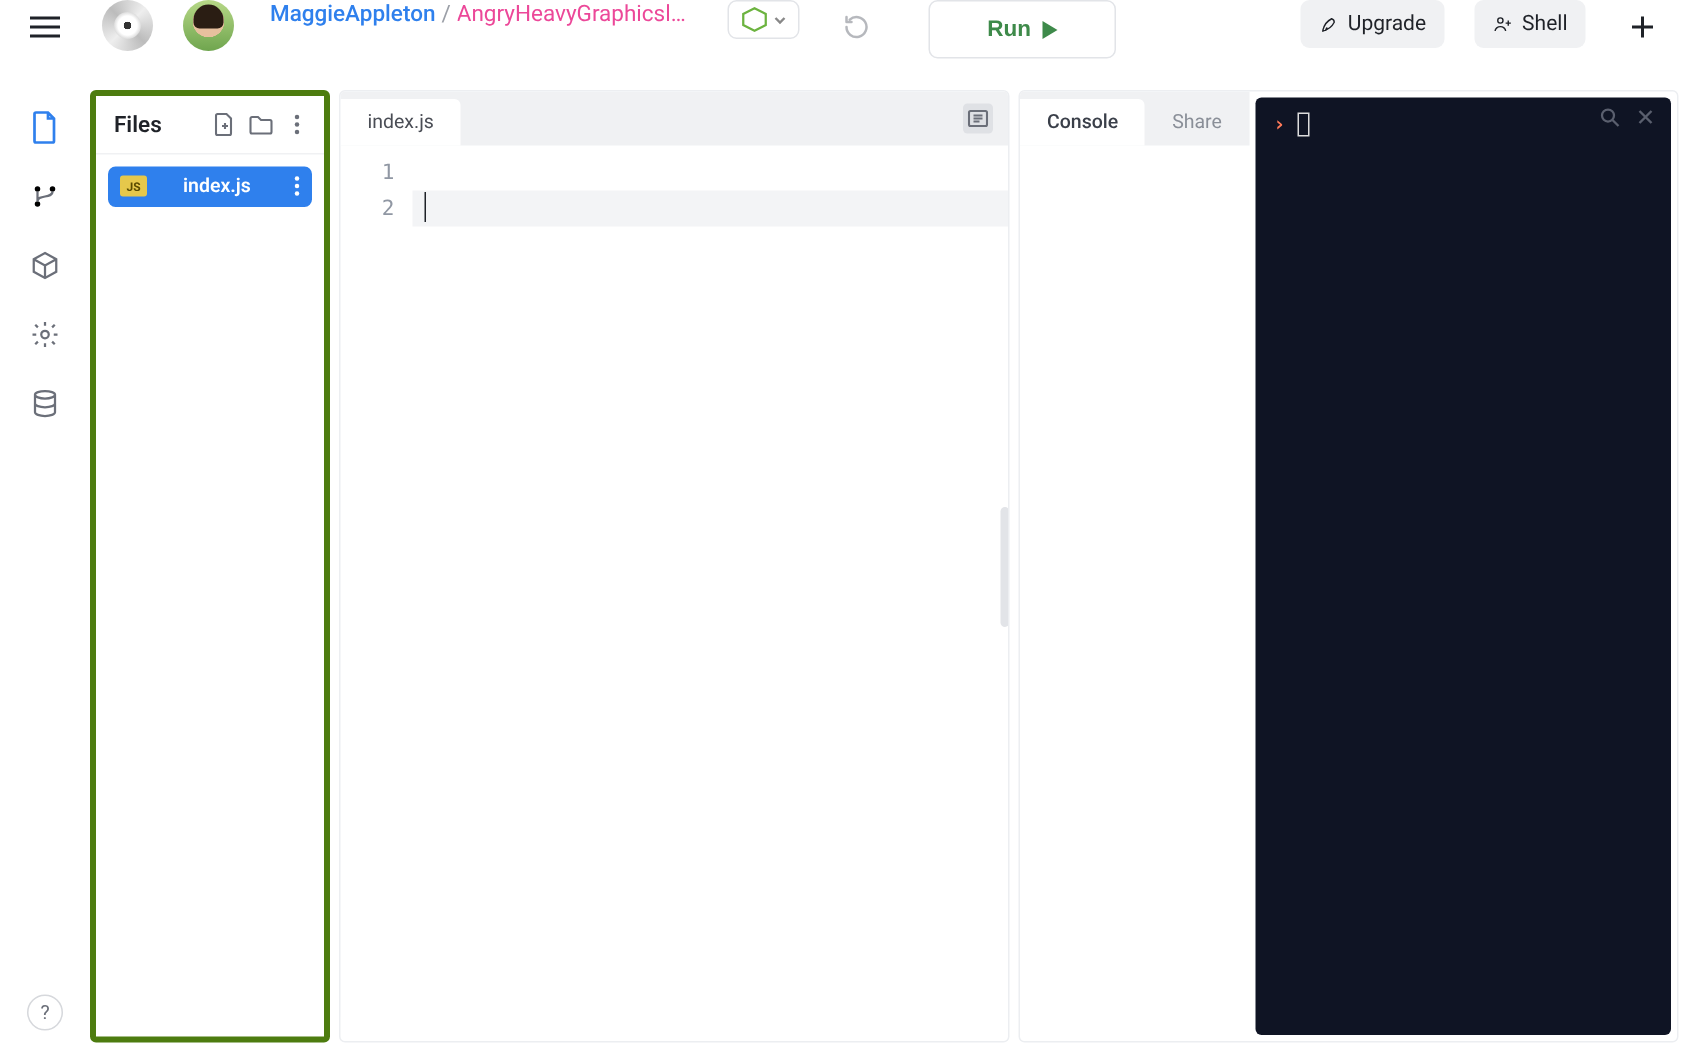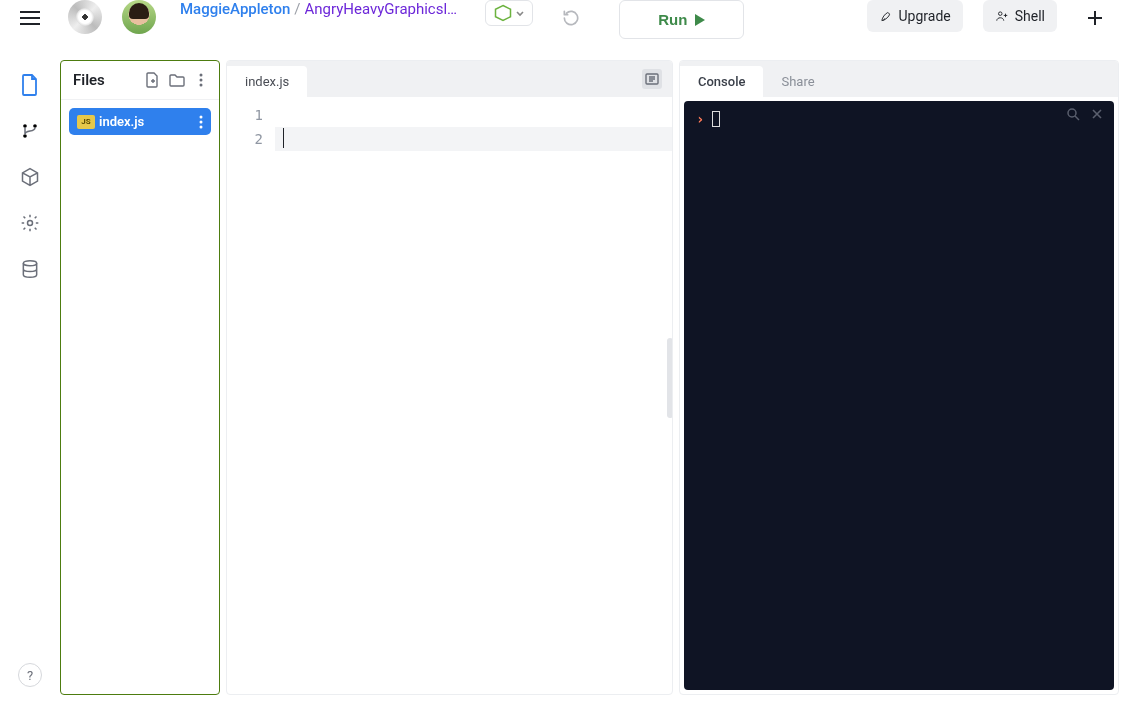--- a/index.html
+++ b/index.html
@@ -52,21 +52,21 @@
   overflow:hidden;
 }
 .avatar::before{
   content:""; position:absolute; top:3px; left:7px; width:20px; height:16px;
   background:#2a1d13; border-radius:10px 10px 4px 4px;
 }
 
 .crumbs { display:flex; align-items:center; gap:4px; margin-left:4px; font-size:15px;}
 .crumb-user { color:#2f80ed; font-weight:500; cursor:pointer;}
 .crumb-sep { color:#9b9fa7; }
-.crumb-repl { color:#6d28d9; max-width: 180px; white-space:nowrap; overflow:hidden; text-overflow:ellipsis;}
+.crumb-repl { color:#ec4899; max-width: 180px; white-space:nowrap; overflow:hidden; text-overflow:ellipsis;}
 
 .node-pill {
   display:flex; align-items:center; gap:2px;
   border:1px solid #e2e4e8; border-radius:6px; padding:3px 6px 3px 8px; margin-left:8px;
   color:#7c9a6a;
 }
 .hexagon {
   width:18px;height:18px; position:relative; color:#6cb33f;
 }
 .hexagon svg{width:100%;height:100%}
@@ -108,36 +108,36 @@
   width:48px; background:#ffffff;
   display:flex; flex-direction:column; align-items:center; padding:8px 0;
   gap:12px;
 }
 .rail .rail-item { width:34px; height:34px; display:flex;align-items:center;justify-content:center; border-radius:6px; color:#6b6f79; cursor:pointer;}
 .rail .rail-item.active { color:#2f80ed; }
 .rail .rail-spacer { flex:1; }
 .help-dot { width:24px;height:24px;border:1px solid #d6d8dc;border-radius:50%; font-size:13px; display:flex;align-items:center;justify-content:center;color:#6b6f79;cursor:pointer;}
 
 .files-panel {
-  width:160px; background:#ffffff; border:1px solid #4d7c0f; border-radius:4px;
+  width:160px; background:#ffffff; border:4px solid #4d7c0f; border-radius:4px;
   display:flex; flex-direction:column; overflow:hidden;
 }
 .files-head {
   display:flex; align-items:center; justify-content:space-between;
   padding:10px 10px 10px 12px;
   border-bottom:1px solid #f0f1f3;
 }
 .files-title { font-weight:600; font-size:15px; }
 .files-actions { display:flex; gap:8px; color:#6b6f79;}
 .files-actions .ico{width:16px;height:16px;cursor:pointer;display:flex;align-items:center;justify-content:center;}
 
 .file-row {
   margin:8px; border-radius:5px;
   background:#2f80ed; color:#ffffff;
-  display:flex; align-items:center; padding:6px 8px; gap:4px;
+  display:flex; padding:6px 8px; gap:24px;
   cursor:pointer;
 }
 .file-badge {
   background:#e6c84b; color:#5a4b00; font-size:8px; font-weight:700;
   width:18px;height:14px; border-radius:2px; display:flex;align-items:center;justify-content:center;
 }
 .file-name { font-weight:600; font-size:13px;}
 .file-menu { margin-left:auto; color:#ffffff; }
 
 .editor-panel {
@@ -158,21 +158,21 @@
   flex:1; display:flex; font-family: ui-monospace, Menlo, Consolas, monospace;
   font-size:14px; line-height:24px;
 }
 .gutter { width:48px; text-align:right; color:#9097a3; padding:6px 12px 0 0; user-select:none;}
 .lines { flex:1; padding:6px 0 0 8px; position:relative;}
 .current-line { position:absolute; left:0;right:0; top:30px; height:24px; background:#f3f4f6;}
 .caret { position:absolute; left:8px; top:31px; width:1px; height:20px; background:#1f2228;}
 
 .term-panel {
   width:440px; background:#ffffff; border:1px solid #eceef1; border-radius:4px;
-  display:flex; flex-direction:column; overflow:hidden;
+  display:flex; flex-direction:row; overflow:hidden;
 }
 .term-tabs {
   background:#f0f1f3; height:36px; display:flex; align-items:flex-end;
 }
 .term-tab {
   padding:8px 18px; font-size:13px; color:#8a8f98; cursor:pointer;
 }
 .term-tab.active { background:#ffffff; color:#3a3f49; font-weight:500; border-top-right-radius:4px;}
 
 .term-body {

